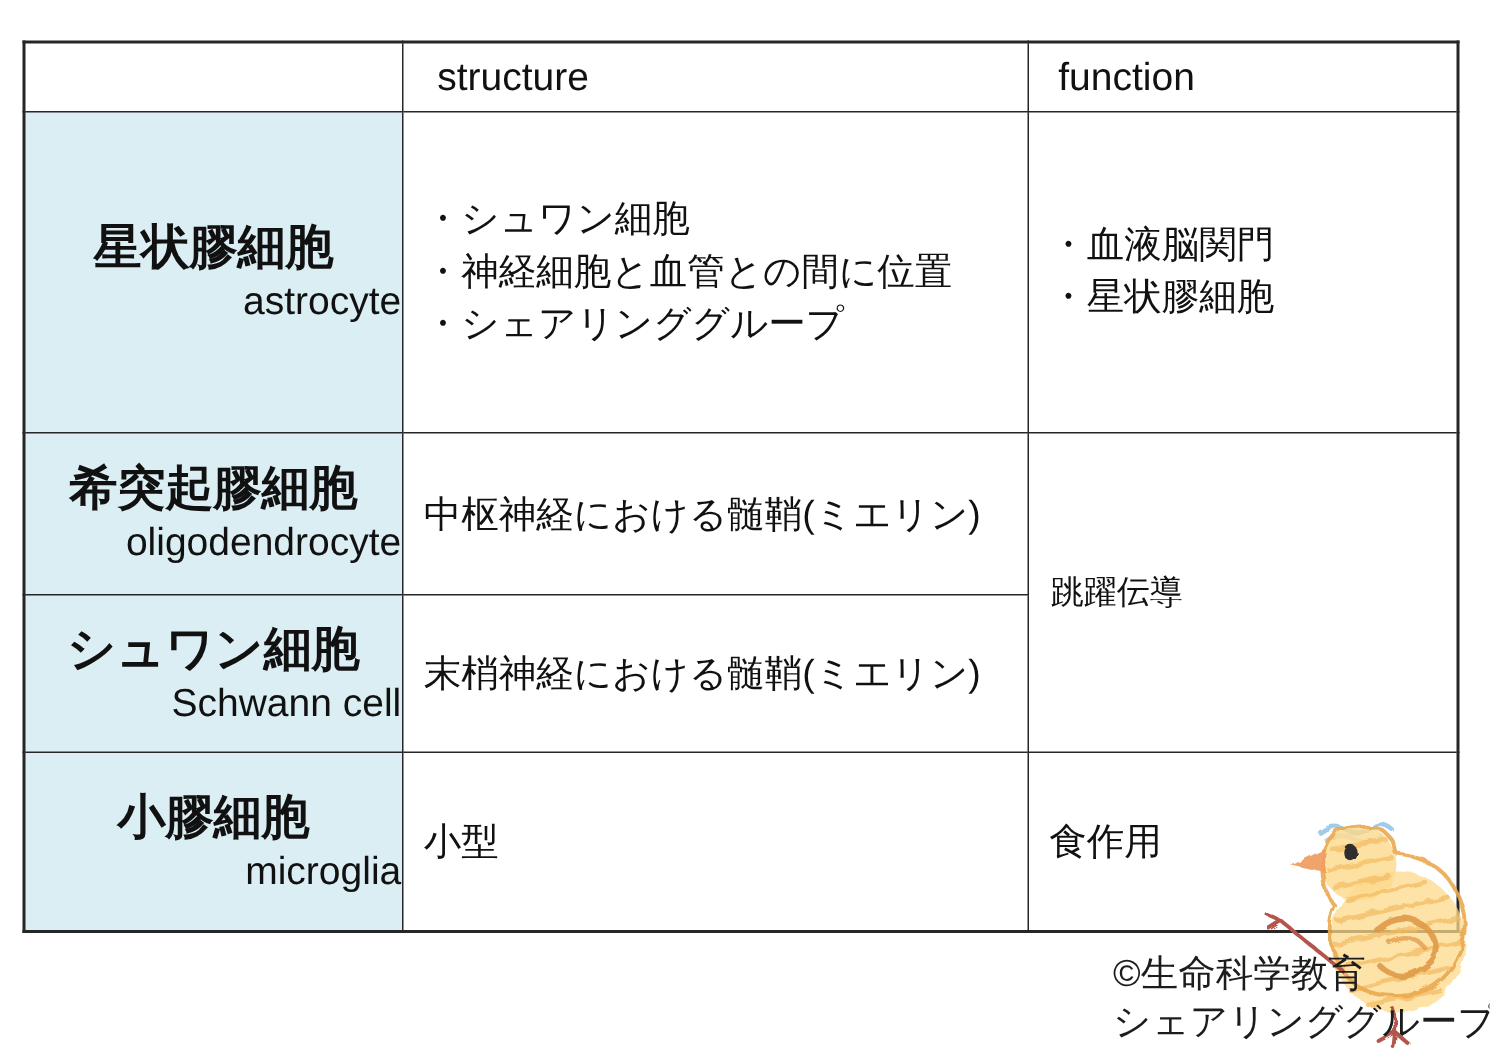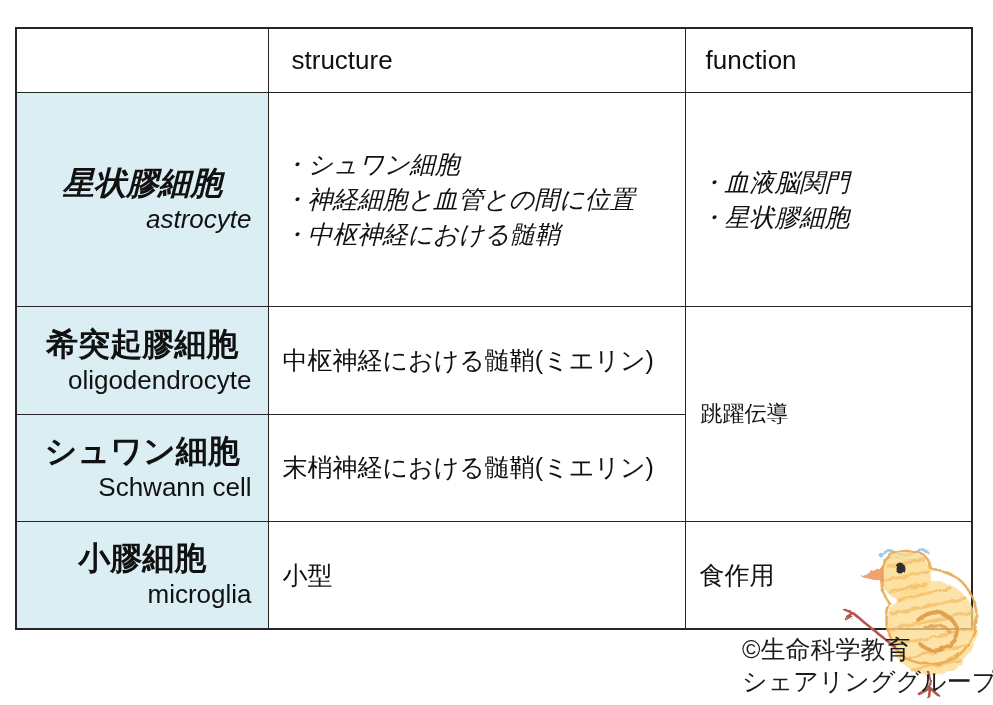--- a/index.html
+++ b/index.html
@@ -10,37 +10,37 @@
   }
   table.glia{
     position:absolute;left:15px;top:27px;
     border-collapse:collapse;table-layout:fixed;
     border:2px solid #262626;
   }
   td,th{
     border:1.5px solid #262626;
     box-sizing:border-box;
     vertical-align:middle;
-    padding:16px;
+    padding:0;
   }
   tr.hdr th{height:46px;font-weight:400;font-size:26px;text-align:left;background:#fff;}
   th.pad-struct{padding-left:23px;}
   th.pad-func{padding-left:20px;}
   td.label-cell{
     background:#daeef3;text-align:center;
   }
   .jp{font-size:32px;font-weight:600;line-height:1.25;display:block;}
   .en{font-size:26px;font-weight:400;line-height:1.3;display:block;text-align:right;}
   td.txt{font-size:25px;text-align:left;padding-left:14px;padding-right:6px;}
   td.txt .line{line-height:35px;}
   td.func-merged{font-size:22px;padding-left:15px;}
-  .r1{height:214px;font-style:italic;}
+  .r1{height:214px;}
   .r2{height:108px;}
   .r3{height:105px;margin-left:40px;}
-  .r4{height:108px;}
+  .r4{height:120px;}
   .credit{
     position:absolute;left:742px;top:633px;z-index:6;
     font-size:25px;line-height:32px;color:#1c1c1c;font-weight:400;
     white-space:nowrap;
   }
   .chick{
     position:absolute;left:830px;top:540px;z-index:5;pointer-events:none;
   }
 </style>
 </head>
@@ -60,21 +60,21 @@
   </tr>
 
   <tr class="r1">
     <td class="label-cell">
       <span class="jp">星状膠細胞</span>
       <span class="en">astrocyte</span>
     </td>
     <td class="txt">
       <div class="line">・シュワン細胞</div>
       <div class="line">・神経細胞と血管との間に位置</div>
-      <div class="line">・中枢神経における髄鞘</div>
+      <div class="line">・シェアリンググループ</div>
     </td>
     <td class="txt">
       <div class="line">・血液脳関門</div>
       <div class="line">・星状膠細胞</div>
     </td>
   </tr>
 
   <tr class="r2">
     <td class="label-cell">
       <span class="jp">希突起膠細胞</span>

